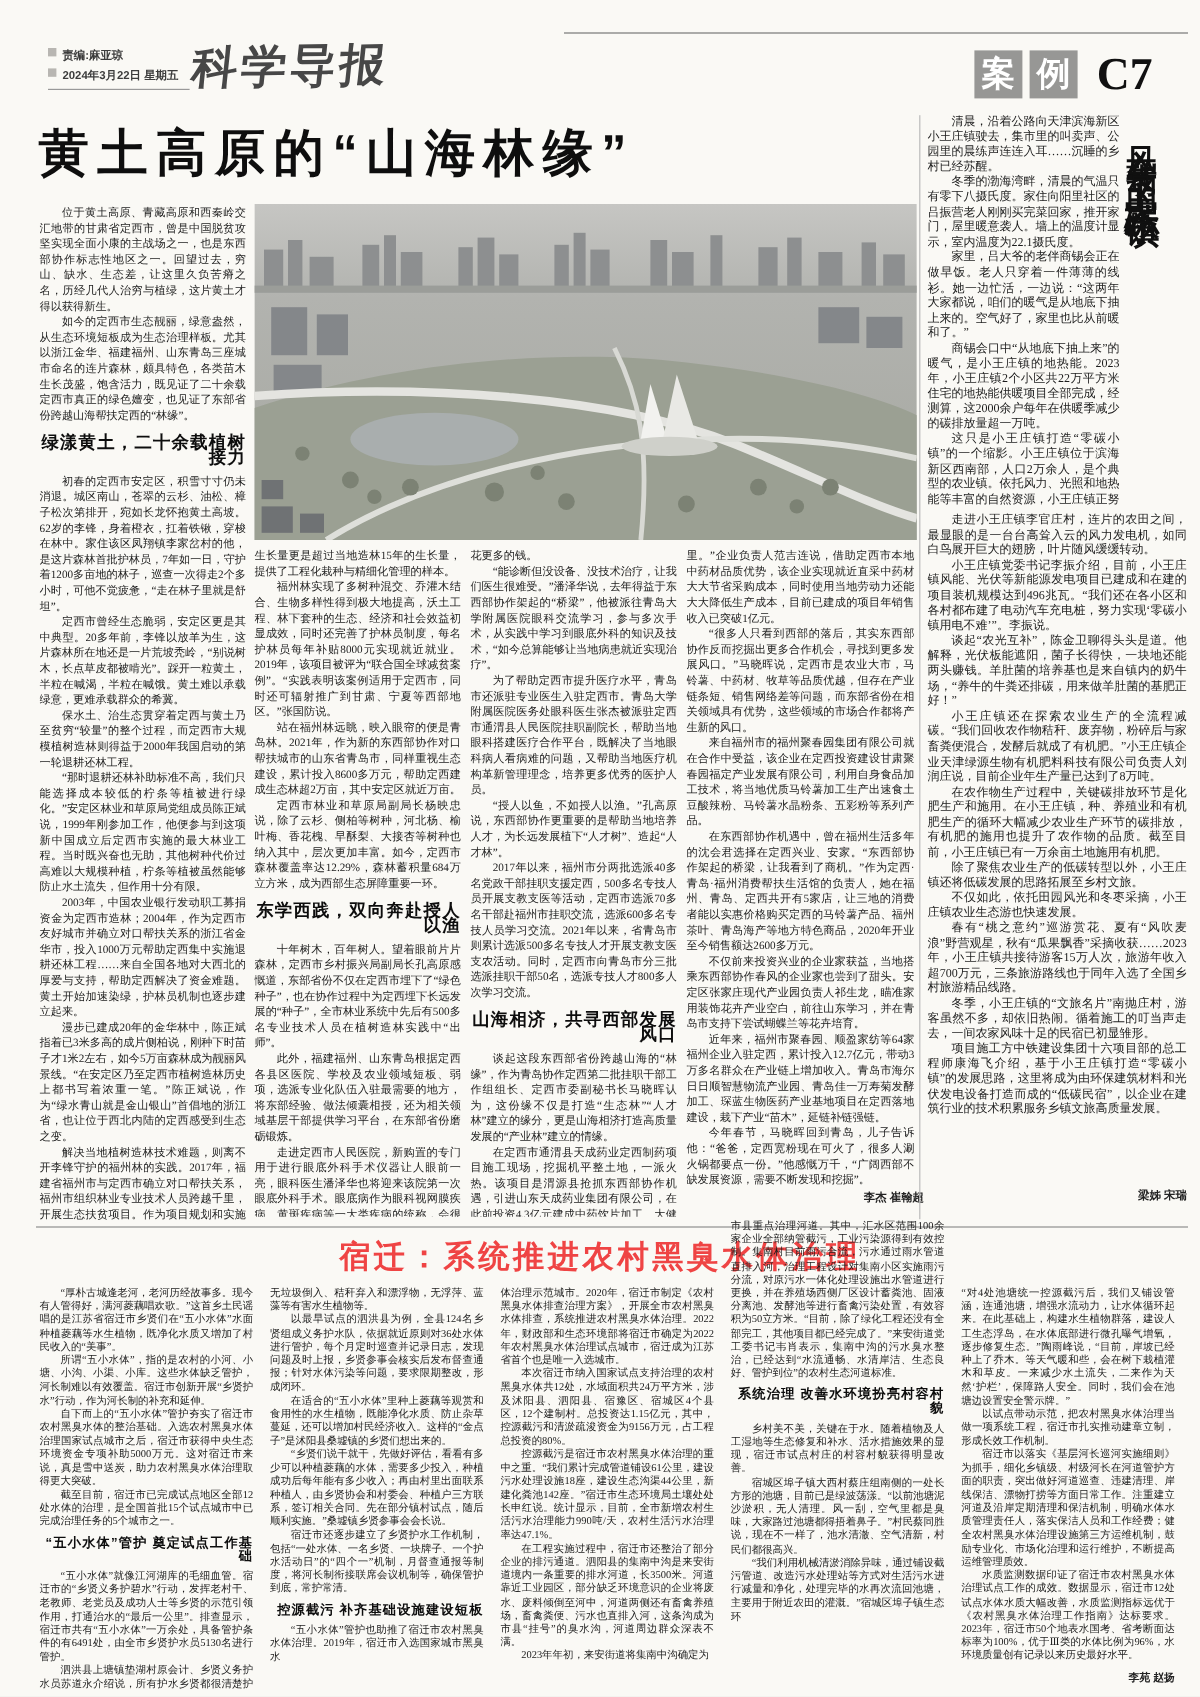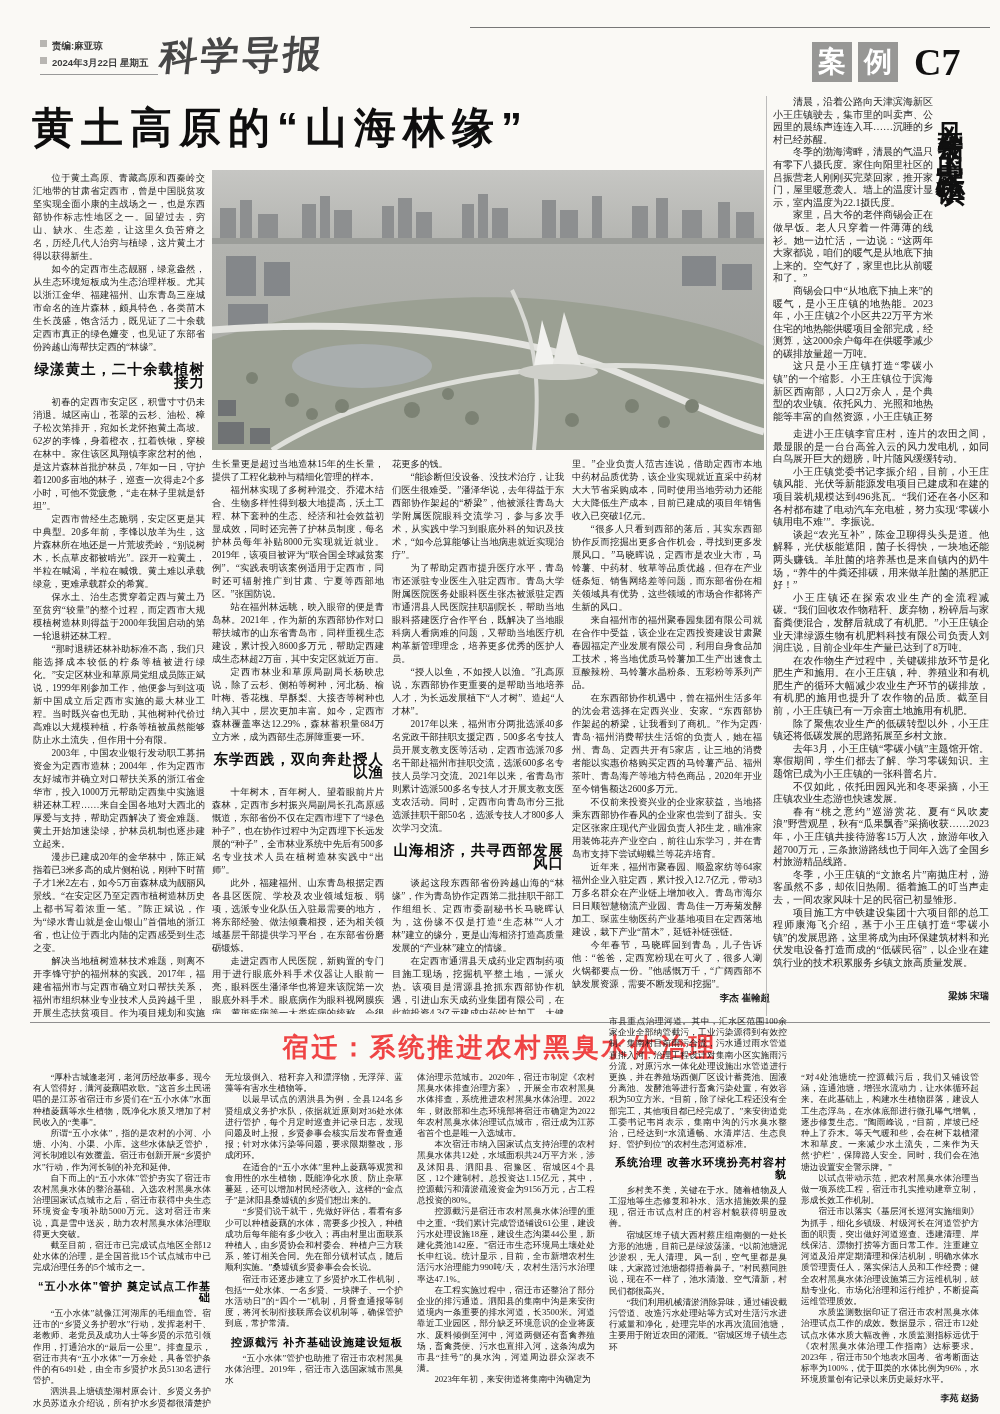--- a/index.html
+++ b/index.html
@@ -201,21 +201,20 @@
   <div class="abs" id="side-title" style="left:936px;top:102px;height:330px;">
     <span class="pre">风车转动下的</span><span class="mainp">『零碳小镇』</span>
   </div>
   <div class="abs col side-col" style="left:773px;top:428px;width:216px;height:560px;">
       <p>走进小王庄镇李官庄村，连片的农田之间，最显眼的是一台台高耸入云的风力发电机，如同白鸟展开巨大的翅膀，叶片随风缓缓转动。</p>
       <p>小王庄镇党委书记李振介绍，目前，小王庄镇风能、光伏等新能源发电项目已建成和在建的项目装机规模达到496兆瓦。“我们还在各小区和各村都布建了电动汽车充电桩，努力实现‘零碳小镇用电不难’”。李振说。</p>
       <p>谈起“农光互补”，陈金卫聊得头头是道。他解释，光伏板能遮阳，菌子长得快，一块地还能两头赚钱。羊肚菌的培养基也是来自镇内的奶牛场，“养牛的牛粪还排碳，用来做羊肚菌的基肥正好！”</p>
       <p>小王庄镇还在探索农业生产的全流程减碳。“我们回收农作物秸秆、废弃物，粉碎后与家畜粪便混合，发酵后就成了有机肥。”小王庄镇企业天津绿源生物有机肥料科技有限公司负责人刘润庄说，目前企业年生产量已达到了8万吨。</p>
       <p>在农作物生产过程中，关键碳排放环节是化肥生产和施用。在小王庄镇，种、养殖业和有机肥生产的循环大幅减少农业生产环节的碳排放，有机肥的施用也提升了农作物的品质。截至目前，小王庄镇已有一万余亩土地施用有机肥。</p>
       <p>除了聚焦农业生产的低碳转型以外，小王庄镇还将低碳发展的思路拓展至乡村文旅。</p>
-      <p>去年3月，小王庄镇“零碳小镇”主题馆开馆。寒假期间，学生们都去了解、学习零碳知识。主题馆已成为小王庄镇的一张科普名片。</p>
       <p>不仅如此，依托田园风光和冬枣采摘，小王庄镇农业生态游也快速发展。</p>
       <p>春有“桃之意约”巡游赏花、夏有“风吹麦浪”野营观星，秋有“瓜果飘香”采摘收获……2023年，小王庄镇共接待游客15万人次，旅游年收入超700万元，三条旅游路线也于同年入选了全国乡村旅游精品线路。</p>
       <p>冬季，小王庄镇的“文旅名片”南抛庄村，游客虽然不多，却依旧热闹。循着施工的叮当声走去，一间农家风味十足的民宿已初显雏形。</p>
       <p>项目施工方中铁建设集团十六项目部的总工程师康海飞介绍，基于小王庄镇打造“零碳小镇”的发展思路，这里将成为由环保建筑材料和光伏发电设备打造而成的“低碳民宿”，以企业在建筑行业的技术积累服务乡镇文旅高质量发展。</p>
     </div>
   <div class="byline" style="left:869px;top:990px;width:120px;">梁姊  宋瑞</div>
 
   <div class="abs rule" style="left:30px;top:1022px;width:960px;height:1px;background:#8f8f8f;"></div>
   <div class="abs" id="bottom-headline" style="left:0;top:1030px;">宿迁：系统推进农村黑臭水体治理</div>
 

